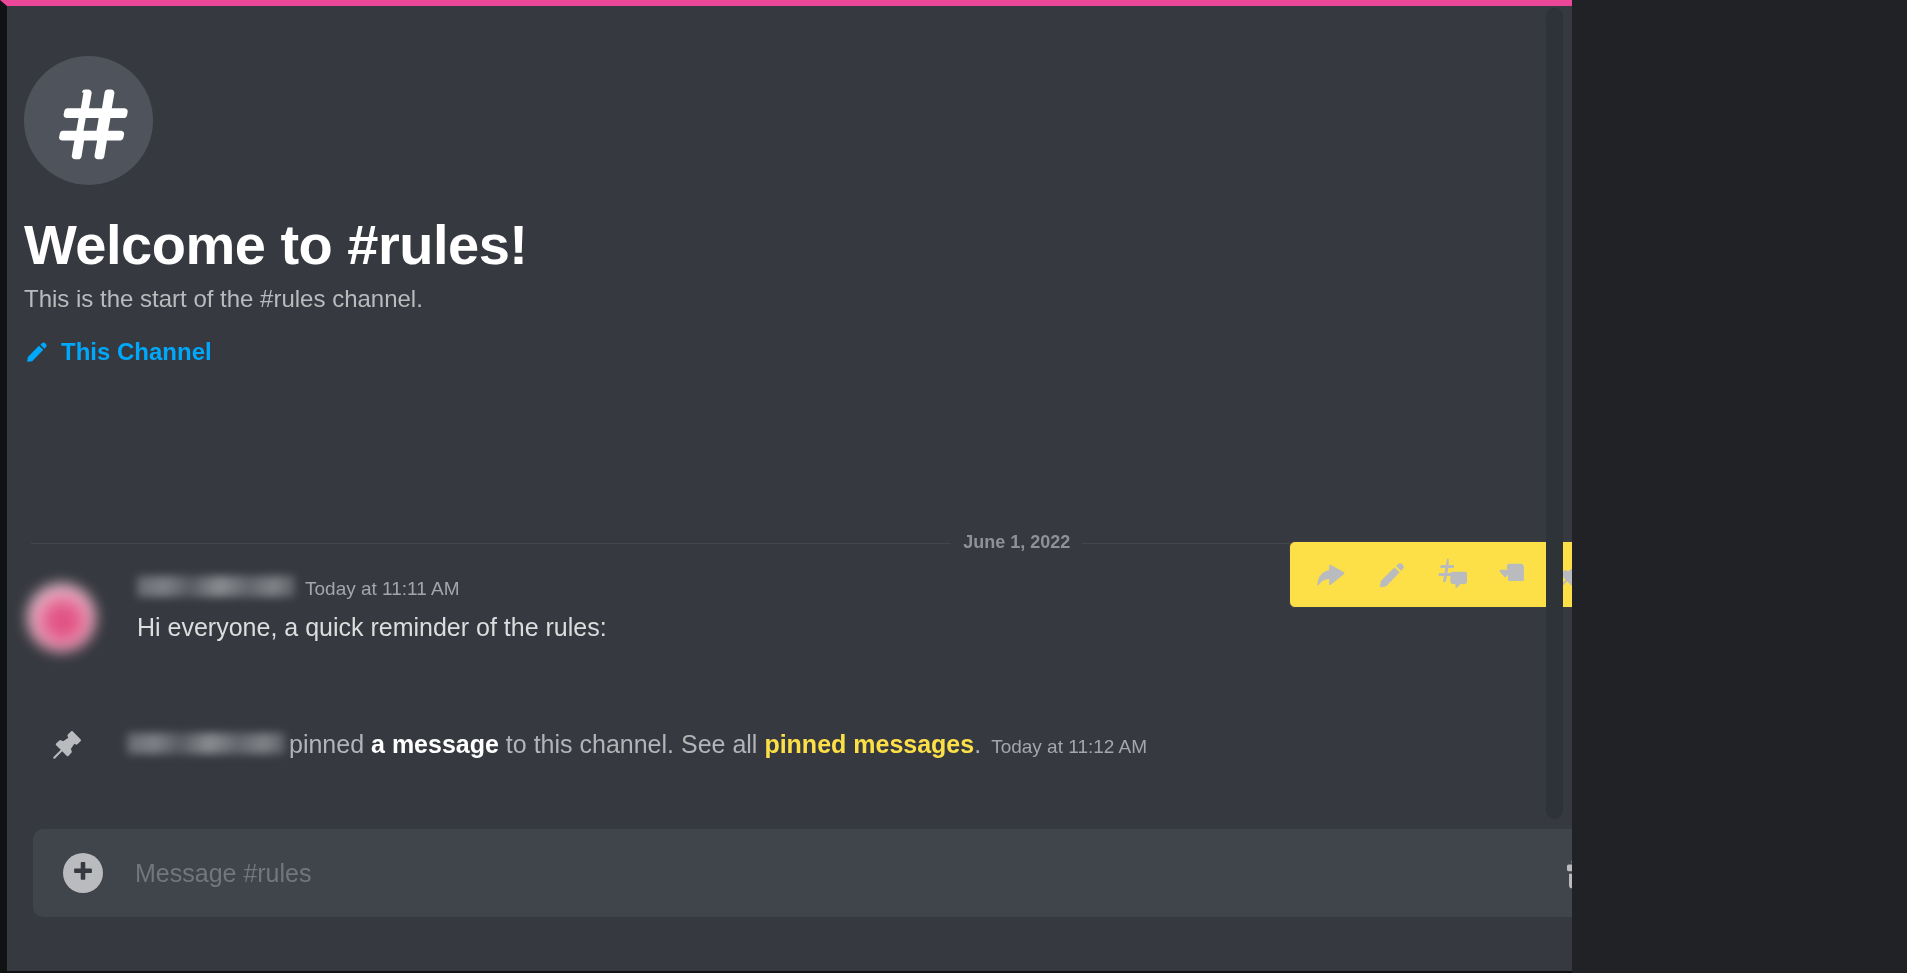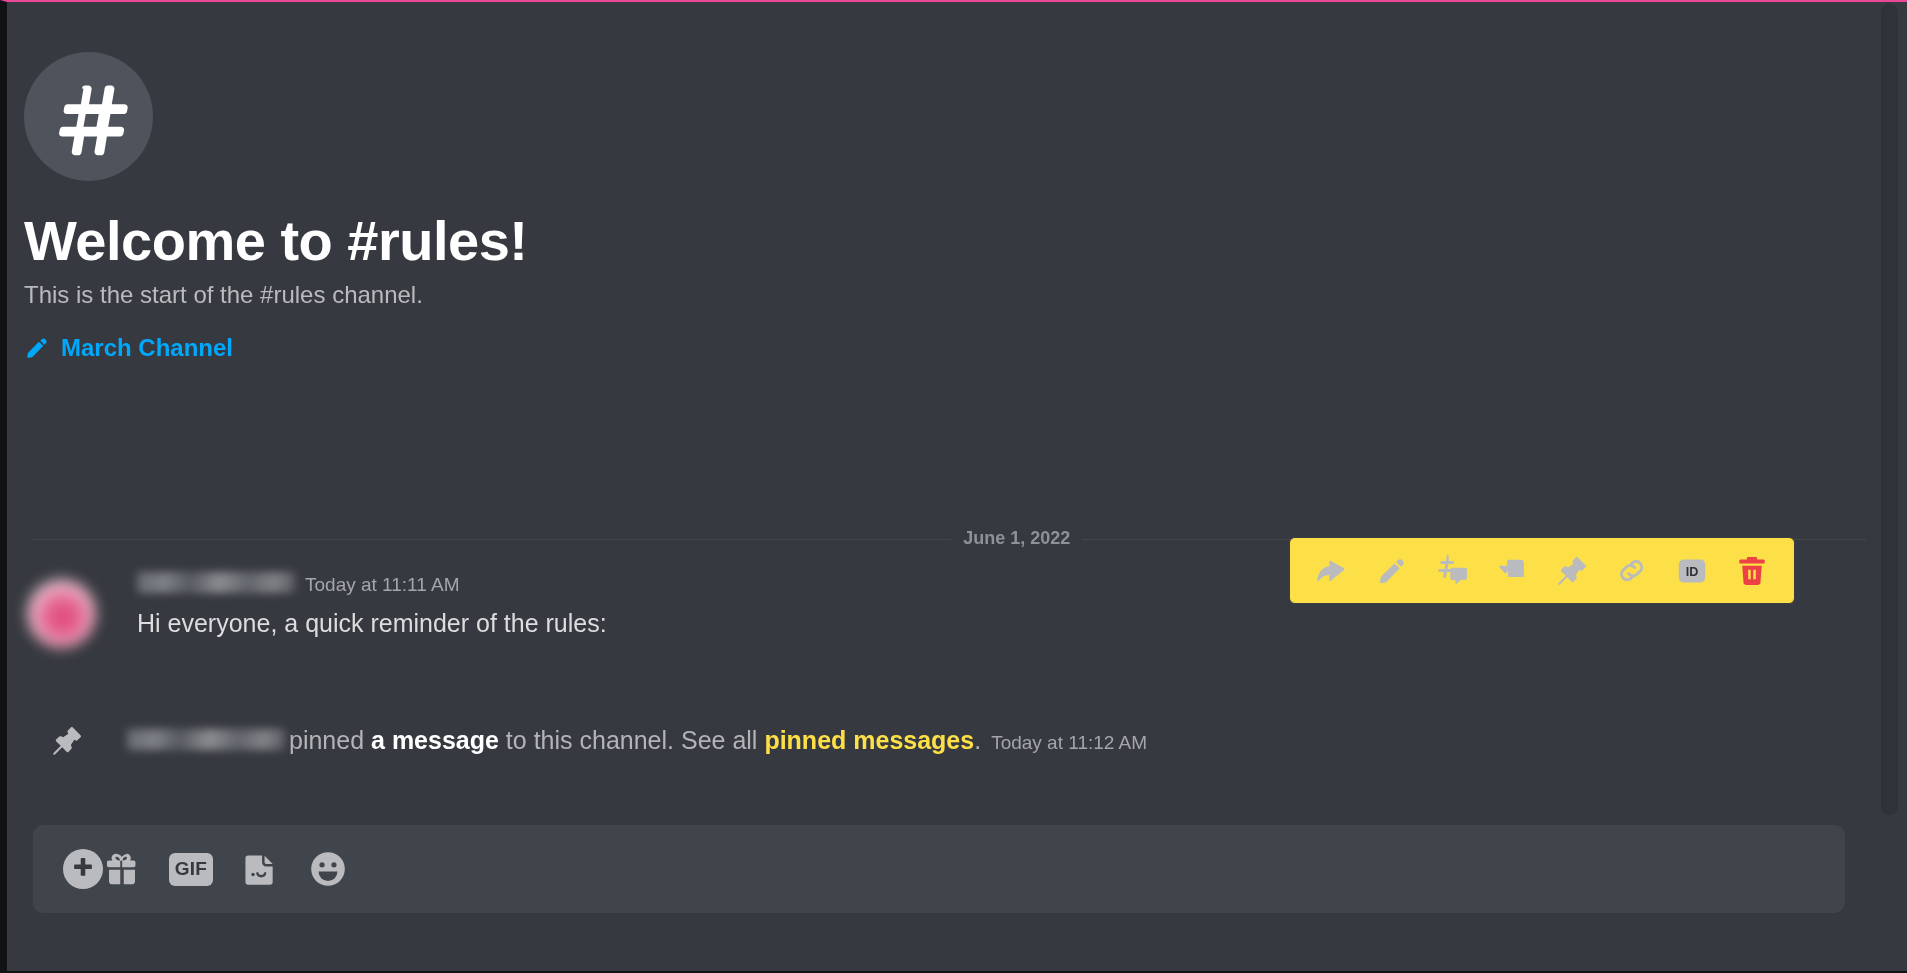--- a/index.html
+++ b/index.html
@@ -12,26 +12,26 @@
     height: 973px;
     overflow: hidden;
     font-family: "Liberation Sans", sans-serif;
     -webkit-font-smoothing: antialiased;
   }
 
   
   #app {
     position: absolute;
     left: 0; top: 0;
-    width: 1907px;
+    width: 1572px;
     height: 973px;
     background: #36393f;
     box-sizing: border-box;
     border-left: 7px solid #111214;
-    border-top: 2px solid #ec4899;
+    border-top: 6px solid #ec4899;
     border-bottom: 2px solid #111214;
     overflow: hidden;
   }
 
   #channel-scroll {
     position: absolute;
     left: 0; top: 0;
     width: 1900px;
     height: 815px;
     background: #36393f;
@@ -336,21 +336,21 @@
       <div class="welcome-title">Welcome to #rules!</div>
 
       <div class="intro-sub">This is the start of the #rules channel.</div>
 
       <div class="edit-channel-link">
         <span>
           <svg width="26" height="26" viewBox="0 0 24 24" aria-hidden="true">
             <path fill="#00a8fc" d="M19.9 4.1a2.6 2.6 0 0 0-3.7 0l-1.1 1.1 3.7 3.7 1.1-1.1a2.6 2.6 0 0 0 0-3.7zM13.8 6.3 3.6 16.5 3 20.4c-.1.4.3.8.7.7l3.9-.6L17.8 10l-4-3.7z"></path>
           </svg>
         </span>
-        <span>March Channel</span>
+        <span>This Channel</span>
       </div>
     </div>
 
     <div class="date-divider">
       <div class="rule left"></div>
       <div class="date-label">June 1, 2022</div>
       <div class="rule right"></div>
     </div>
 
     <div class="message-row">
@@ -467,20 +467,21 @@
 
   <div class="composer">
     <div class="attach-btn">
       <span>
         <svg width="26" height="26" viewBox="0 0 24 24" aria-hidden="true">
           <path fill="#36393f" d="M13.4 3.6h-2.8c-.4 0-.7.3-.7.7v5.4H4.5c-.4 0-.7.3-.7.7v2.8c0 .4.3.7.7.7h5.4v5.4c0 .4.3.7.7.7h2.8c.4 0 .7-.3.7-.7v-5.4h5.4c.4 0 .7-.3.7-.7v-2.8c0-.4-.3-.7-.7-.7h-5.4V4.3c0-.4-.3-.7-.7-.7z"></path>
         </svg>
       </span>
     </div>
 
+    <input class="composer-input" type="text" placeholder="Message #rules" style="">
 
     <div class="composer-actions">
       <div class="act">
         <span>
           <svg width="38" height="38" viewBox="0 0 24 24" aria-hidden="true">
             <path fill="#b9bbbe" d="M8.2 2.3C6.6 2.3 5.4 3.6 5.4 5c0 .6.2 1.1.5 1.6H3.6c-.6 0-1.1.5-1.1 1.1v2.1c0 .6.5 1.1 1.1 1.1h7.3V6.6h-.2C9 6.6 7.9 6 7.9 5c0-.5.3-.8.8-.8.9 0 1.8 1 2.2 2.4h1.5C12.8 4.8 11 2.3 8.2 2.3z"></path>
             <path fill="#b9bbbe" d="M15.8 2.3c-2.8 0-4.6 2.5-5.2 4.3h1.5c.4-1.4 1.3-2.4 2.2-2.4.5 0 .8.3.8.8 0 1-1.1 1.6-2.8 1.6h-.2v4.3h7.3c.6 0 1.1-.5 1.1-1.1V7.7c0-.6-.5-1.1-1.1-1.1h-2.3c.3-.5.5-1 .5-1.6 0-1.4-1.2-2.7-2.8-2.7z"></path>
             <path fill="#b9bbbe" d="M3.8 12.5v7.4c0 1 .8 1.8 1.8 1.8h5.3v-9.2zm9.3 0v9.2h5.3c1 0 1.8-.8 1.8-1.8v-7.4z"></path>
           </svg>
         </span>

